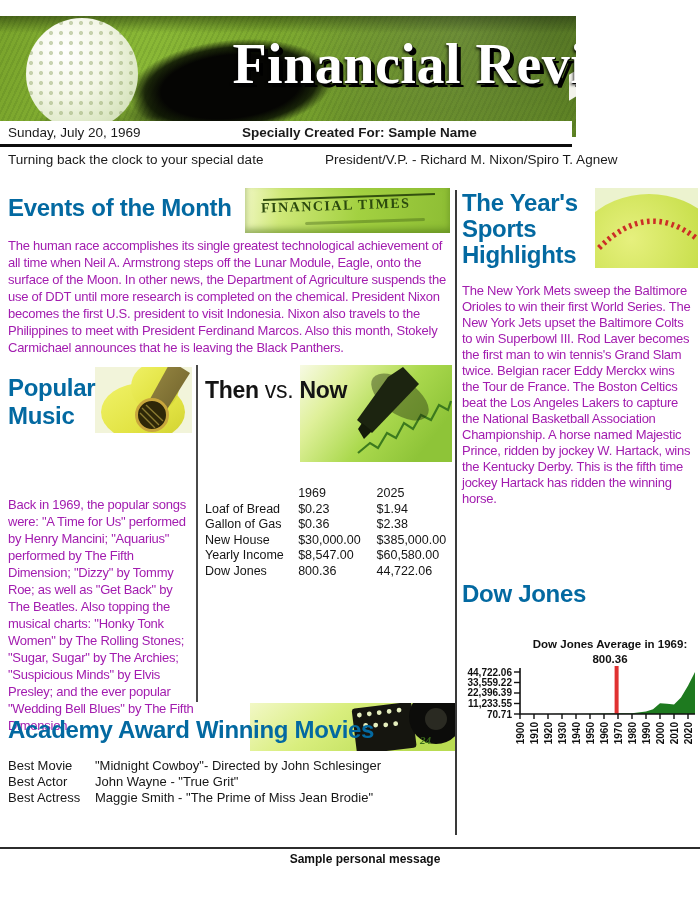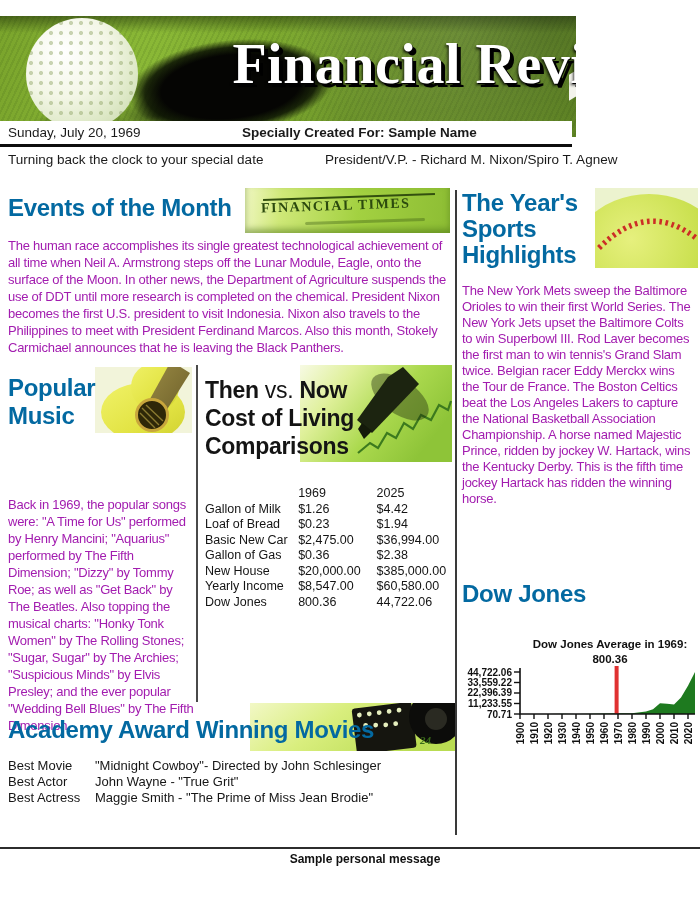--- a/index.html
+++ b/index.html
@@ -161,21 +161,20 @@
     <circle cx="60" cy="20" r="24" fill="url(#gbody)"></circle>
     <polygon points="76,-6 95,6 66,52 50,41" fill="url(#gneck)"></polygon>
     <circle cx="57" cy="48" r="15.5" fill="#2e2708"></circle>
     <circle cx="57" cy="48" r="15.5" fill="none" stroke="#c8a63c" stroke-width="3"></circle>
     <path d="M47,41 L64,58 M51,38 L68,54 M45,46 L60,61" stroke="#8a7a30" stroke-width="1.4"></path>
   </svg>
   <div class="body-text music-body">Back in 1969, the popular songs were: "A Time for Us" performed by Henry Mancini; "Aquarius" performed by The Fifth Dimension; "Dizzy" by Tommy Roe; as well as "Get Back" by The Beatles. Also topping the musical charts: "Honky Tonk Women" by The Rolling Stones; "Sugar, Sugar" by The Archies; "Suspicious Minds" by Elvis Presley; and the ever popular "Wedding Bell Blues" by The Fifth Dimension.</div>
 
   <div class="cost-heading">
     <span>Then</span><span class="vs"> vs. </span><span>Now</span>
-    <div>Cost of Living Comparisons</div>
   </div>
   <svg class="pen-img" viewBox="0 0 152 97">
     <defs>
       <linearGradient id="peng" x1="0" y1="0" x2="1" y2="0.5">
         <stop offset="0%" stop-color="#f7fae4"></stop>
           <stop offset="30%" stop-color="#dff09a"></stop>
         <stop offset="65%" stop-color="#abd94e"></stop>
           <stop offset="100%" stop-color="#8ec438"></stop>
       </linearGradient>
     </defs>
@@ -186,42 +185,32 @@
     <polygon points="62,58 72,66 64,74 58,64" fill="#141a0a"></polygon>
   </svg>
   <div class="cost-table">
     <div class="cost-head">
       <span class="c0"></span>
       <span class="c1">1969</span>
       <span class="c2">2025</span>
     </div>
     <div>
         <div class="row">
-          <span class="cell c0">Gallon of Milk</span>
-          <span class="cell c1">$1.26</span>
-          <span class="cell c2">$4.42</span>
-        </div>
-        <div class="row">
           <span class="cell c0">Loaf of Bread</span>
           <span class="cell c1">$0.23</span>
           <span class="cell c2">$1.94</span>
         </div>
         <div class="row">
-          <span class="cell c0">Basic New Car</span>
-          <span class="cell c1">$2,475.00</span>
-          <span class="cell c2">$36,994.00</span>
-        </div>
-        <div class="row">
           <span class="cell c0">Gallon of Gas</span>
           <span class="cell c1">$0.36</span>
           <span class="cell c2">$2.38</span>
         </div>
         <div class="row">
           <span class="cell c0">New House</span>
-          <span class="cell c1">$20,000.00</span>
+          <span class="cell c1">$30,000.00</span>
           <span class="cell c2">$385,000.00</span>
         </div>
         <div class="row">
           <span class="cell c0">Yearly Income</span>
           <span class="cell c1">$8,547.00</span>
           <span class="cell c2">$60,580.00</span>
         </div>
         <div class="row">
           <span class="cell c0">Dow Jones</span>
           <span class="cell c1">800.36</span>

